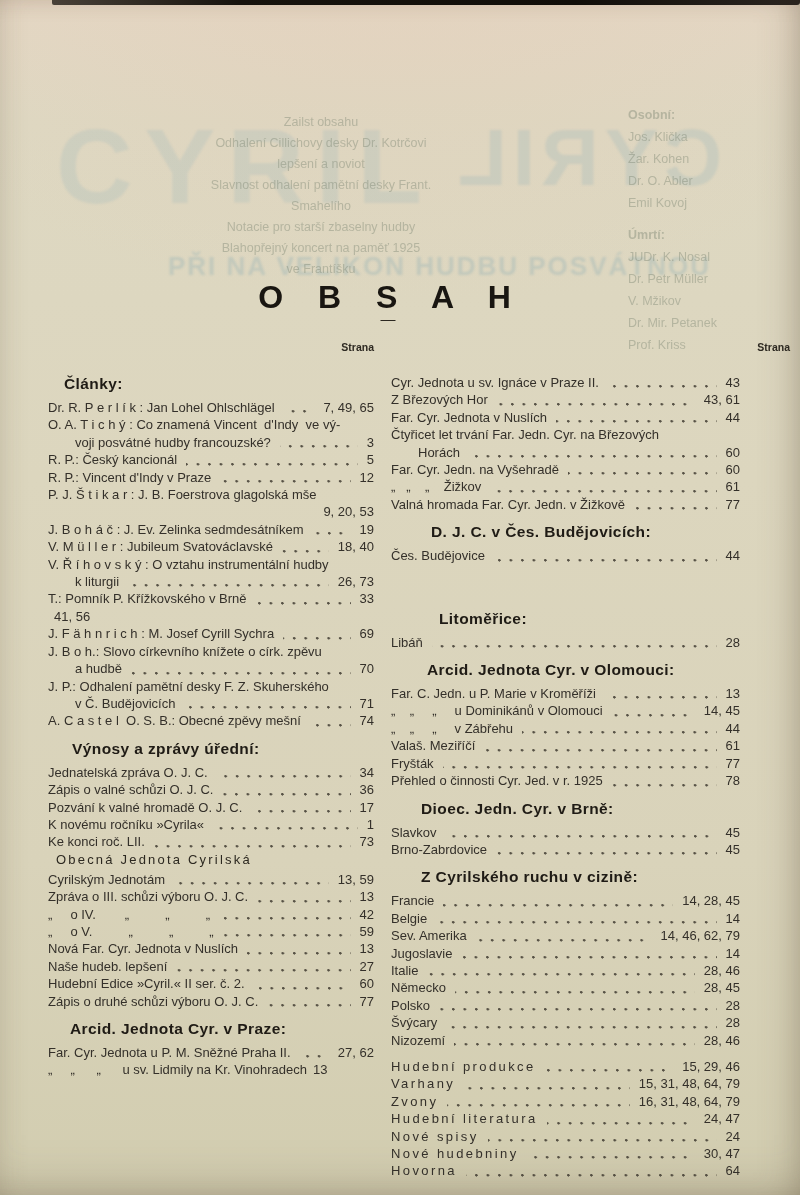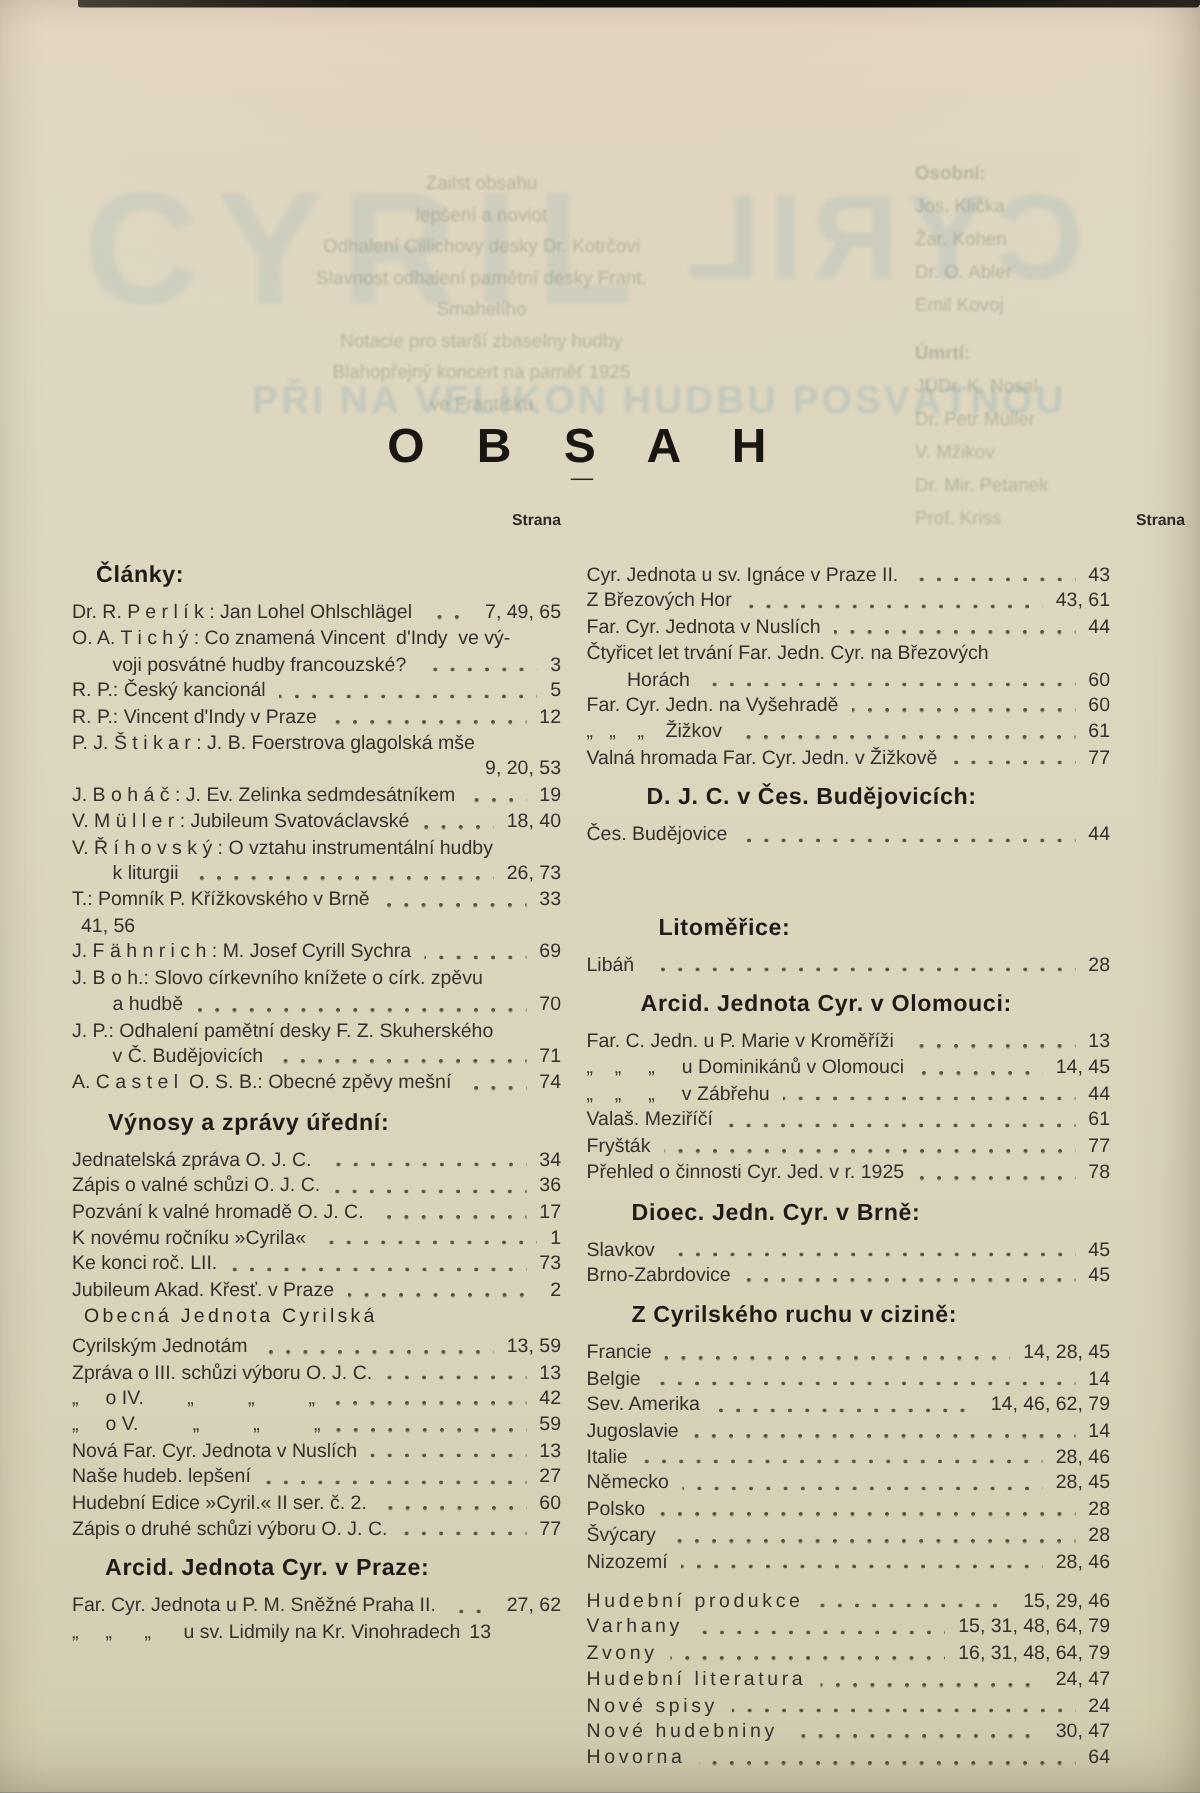--- a/index.html
+++ b/index.html
@@ -20,21 +20,21 @@
     border-radius:0 0 3px 2px;}
   
   .ghost{position:absolute;inset:0;pointer-events:none;}
   .gword{position:absolute;font-weight:700;color:rgba(142,176,186,.20);filter:blur(1.3px);white-space:nowrap;}
   .gw1{top:106px;left:56px;font-size:106px;letter-spacing:12px;}
   .gw2{top:112px;left:452px;font-size:80px;letter-spacing:6px;transform:scaleX(-1);color:rgba(142,176,186,.24);}
   .gband{position:absolute;top:251px;left:168px;width:628px;font-size:26px;font-weight:700;
     letter-spacing:2px;color:rgba(134,168,178,.30);filter:blur(1.1px);white-space:nowrap;}
   .gsmall{position:absolute;font-size:12.5px;color:rgba(124,134,114,.42);filter:blur(.7px);}
   .gcenter{top:112px;left:168px;width:306px;text-align:center;line-height:21px;}
-  .gright{top:104px;left:610px;width:172px;line-height:22px;}
+  .gright{top:104px;left:628px;width:172px;line-height:22px;}
   .gsmall .gh{font-weight:700;}
   .gsmall .ggap{height:10px;}
   
   .title{position:absolute;top:279px;left:0;width:782px;text-align:center;
     font-size:32px;font-weight:700;letter-spacing:13px;color:#191611;}
   .titledash{position:absolute;top:310px;left:0;width:776px;text-align:center;font-size:15px;color:#2c2821;}
   
   .col{position:absolute;top:341px;font-size:13px;line-height:17.4px;}
   .col-left{left:48px;width:326px;}
   .col-right{left:391px;width:349px;}
@@ -59,22 +59,22 @@
 
 <div class="page">
   <div class="topstrip"></div>
 
   <div class="ghost">
     <div class="gword gw1">CYRIL</div>
     <div class="gword gw2">CYRIL</div>
     <div class="gband">PŘI NA VELIKON HUDBU POSVÁTNOU</div>
     <div class="gsmall gcenter">
         <div>Zailst obsahu</div>
+        <div>Odhalení Cillichovy desky Dr. Kotrčovi</div>
         <div>lepšení a noviot</div>
-        <div>Odhalení Cillichovy desky Dr. Kotrčovi</div>
         <div>Slavnost odhalení pamětní desky Frant.</div>
         <div>Smahelího</div>
         <div>Notacie pro starší zbaselny hudby</div>
         <div>Blahopřejný koncert na paměť 1925</div>
         <div>ve Frantíšku</div>
       </div>
     <div class="gsmall gright">
         <div class="gh">Osobní:</div>
         <div>Jos. Klička</div>
         <div>Žar. Kohen</div>
@@ -199,25 +199,20 @@
         <div class="entry">
           <span class="t">K novému ročníku »Cyrila«</span>
           <span class="dots"></span>
           <span class="p">1</span>
         </div>
         <div class="entry">
           <span class="t">Ke konci roč. LII.</span>
           <span class="dots"></span>
           <span class="p">73</span>
         </div>
-        <div class="entry">
-          <span class="t">Jubileum Akad. Křesť. v Praze</span>
-          <span class="dots"></span>
-          <span class="p">2</span>
-        </div>
       </div>
       <div class="sec">
         <div class="subheading">Obecná Jednota Cyrilská</div>
         <div class="entry">
           <span class="t">Cyrilským Jednotám</span>
           <span class="dots"></span>
           <span class="p">13, 59</span>
         </div>
         <div class="entry">
           <span class="t">Zpráva o III. schůzi výboru O. J. C.</span>

